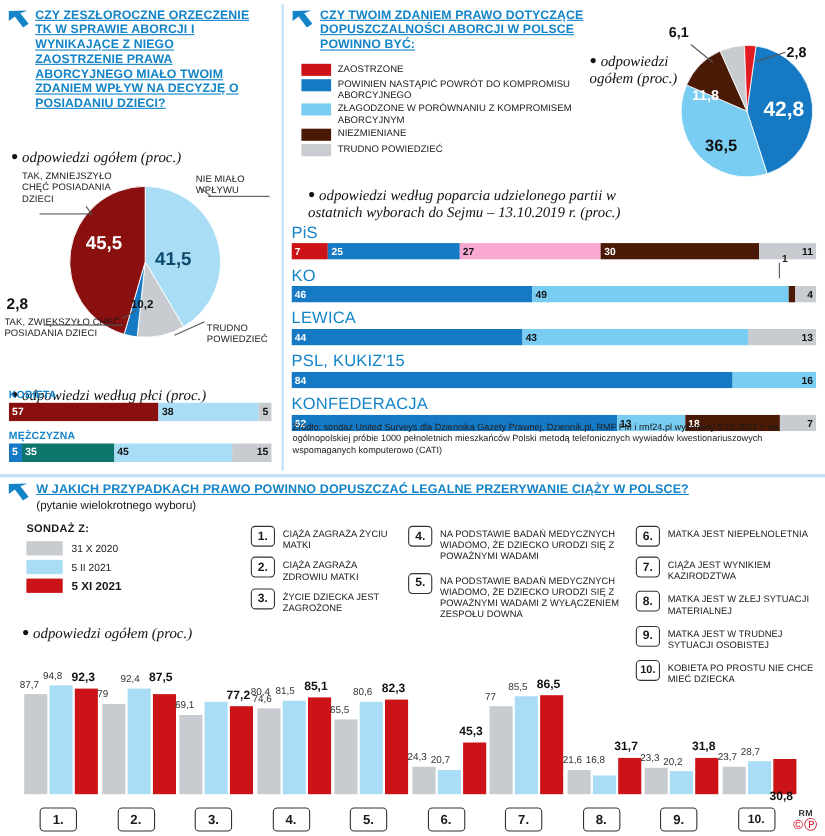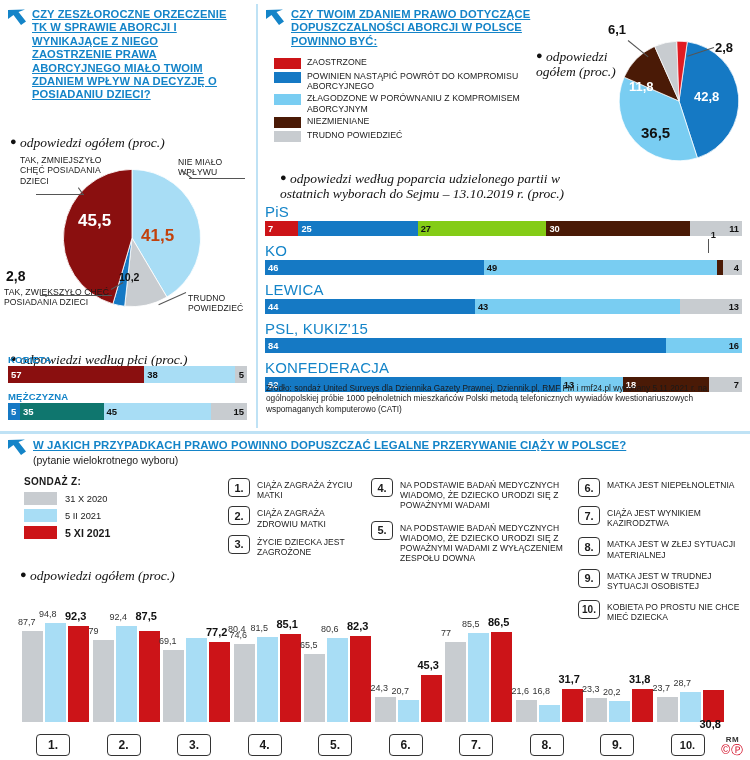--- a/index.html
+++ b/index.html
@@ -176,21 +176,21 @@
   <div class="pie-lab" style="left:20px; top:155px; width:108px;">TAK, ZMNIEJSZYŁO CHĘĆ POSIADANIA DZIECI</div>
   <div class="pie-lab" style="left:178px; top:157px; width:70px;">NIE MIAŁO WPŁYWU</div>
   <div class="pie-lab" style="left:188px; top:293px; width:62px;">
     <span>TRUDNO POWIEDZIEĆ</span>
   </div>
   <div class="pie-lab" style="left:4px; top:287px; width:118px;">
     <span>TAK, ZWIĘKSZYŁO CHĘĆ POSIADANIA DZIECI</span>
   </div>
 
   <div class="pie-val" style="left:78px; top:211px; font-size:17px; color:#ffffff;">45,5</div>
-  <div class="pie-val" style="left:141px; top:226px; font-size:17px; color:#c2410c;">41,5</div>
+  <div class="pie-val" style="left:141px; top:226px; font-size:17px; color:#0c4a6e;">41,5</div>
   <div class="pie-val" style="left:119px; top:271px; font-size:10.5px; color:#111111;">10,2</div>
   <div class="pie-val" style="left:6px; top:268px; font-size:14px; color:#111111;">2,8</div>
 
   <div class="leader" style="left:36px; top:194px; width:48px; height:1px;"></div>
   <div class="leader" style="left:83px; top:186px; width:1px; height:9px; transform:rotate(-35deg); transform-origin:bottom;"></div>
   <div class="leader" style="left:189px; top:178px; width:56px; height:1px;"></div>
   <div class="leader" style="left:178px; top:178px; width:14px; height:1px; transform:rotate(38deg); transform-origin:right;"></div>
   <div class="leader" style="left:156px; top:292px; width:30px; height:1px; transform:rotate(-24deg); transform-origin:right;"></div>
   <div class="leader" style="left:40px; top:295px; width:72px; height:1px;"></div>
   <div class="leader" style="left:111px; top:289px; width:14px; height:1px; transform:rotate(-30deg); transform-origin:left;"></div>
@@ -264,38 +264,38 @@
       <path d="M50,50 L56.81948194704321,1.4768646316630551 A49,49 0 0,1 65.07674964070488,96.62286585219216 Z" fill="#1579c4" stroke="#ffffff" stroke-width="0.6"></path>
       <path d="M50,50 L65.07674964070488,96.62286585219216 A49,49 0 0,1 5.0572387984624925,30.476982416092156 Z" fill="#79cdf2" stroke="#ffffff" stroke-width="0.6"></path>
       <path d="M50,50 L5.0572387984624925,30.476982416092156 A49,49 0 0,1 30.03865837150671,5.250197314506728 Z" fill="#4a1a06" stroke="#ffffff" stroke-width="0.6"></path>
       <path d="M50,50 L30.03865837150671,5.250197314506728 A49,49 0 0,1 48.22155112178684,1.0322849258046105 Z" fill="#c8ccd0" stroke="#ffffff" stroke-width="0.6"></path>
       <path d="M50,50 L48.22155112178684,1.0322849258046105 A49,49 0 0,1 56.81948194704324,1.4768646316630551 Z" fill="#e01b22" stroke="#ffffff" stroke-width="0.6"></path>
     </svg>
 
   <div class="pie-val" style="left:350px; top:22px; font-size:13px; color:#111111;">6,1</div>
   <div class="pie-val" style="left:457px; top:40px; font-size:13px; color:#111111;">2,8</div>
   <div class="pie-val" style="left:371px; top:79px; font-size:13px; color:#ffffff;">11,8</div>
-  <div class="pie-val" style="left:436px; top:89px; font-size:13px; color:#ffffff;">42,8</div>
+  <div class="pie-val" style="left:436px; top:89px; font-size:19px; color:#ffffff;">42,8</div>
   <div class="pie-val" style="left:383px; top:124px; font-size:15px; color:#111111;">36,5</div>
 
   <div class="leader" style="left:370px; top:40px; width:26px; height:1px; transform:rotate(39deg); transform-origin:left;"></div>
   <div class="leader" style="left:428px; top:47px; width:28px; height:1px; transform:rotate(-18deg); transform-origin:right;"></div>
 
   <div class="sub-serif" style="position:absolute; left:22px; top:170px; width:330px; line-height:15px;">
     <span class="dot">●</span>
     <span>odpowiedzi według poparcia udzielonego partii w ostatnich wyborach do Sejmu – 13.10.2019 r. (proc.)</span>
   </div>
 
   <div id="party-bars" style="position:absolute; left:7px; top:203px;">
       <div style="margin-bottom: 6px; position: relative;">
         <div class="party-name">PiS</div>
         <div class="pbar">
           <div class="pseg l" style="width: 7%; background: rgb(204, 20, 24); color: rgb(255, 255, 255);">7</div>
           <div class="pseg l" style="width: 25%; background: rgb(21, 121, 196); color: rgb(255, 255, 255);">25</div>
-          <div class="pseg l" style="width: 27%; background: #84cc16; color: rgb(17, 17, 17);">27</div>
+          <div class="pseg l" style="width: 27%; background: #f9a8d4; color: rgb(17, 17, 17);">27</div>
           <div class="pseg l" style="width: 30%; background: rgb(74, 26, 6); color: rgb(255, 255, 255);">30</div>
           <div class="pseg r" style="width: 11%; background: rgb(200, 204, 208); color: rgb(17, 17, 17);">11</div>
         </div>
       </div>
       <div style="margin-bottom: 6px; position: relative;">
         <div style="position: absolute; right: 26px; top: -12px; font-size: 9.3px; font-weight: bold;">1</div>
         <div style="position: absolute; right: 33px; top: -3px; width: 1px; height: 14px; background: rgb(85, 85, 85);"></div>
         <div class="party-name">KO</div>
         <div class="pbar">
           <div class="pseg l" style="width: 46%; background: rgb(21, 121, 196); color: rgb(255, 255, 255);">46</div>

